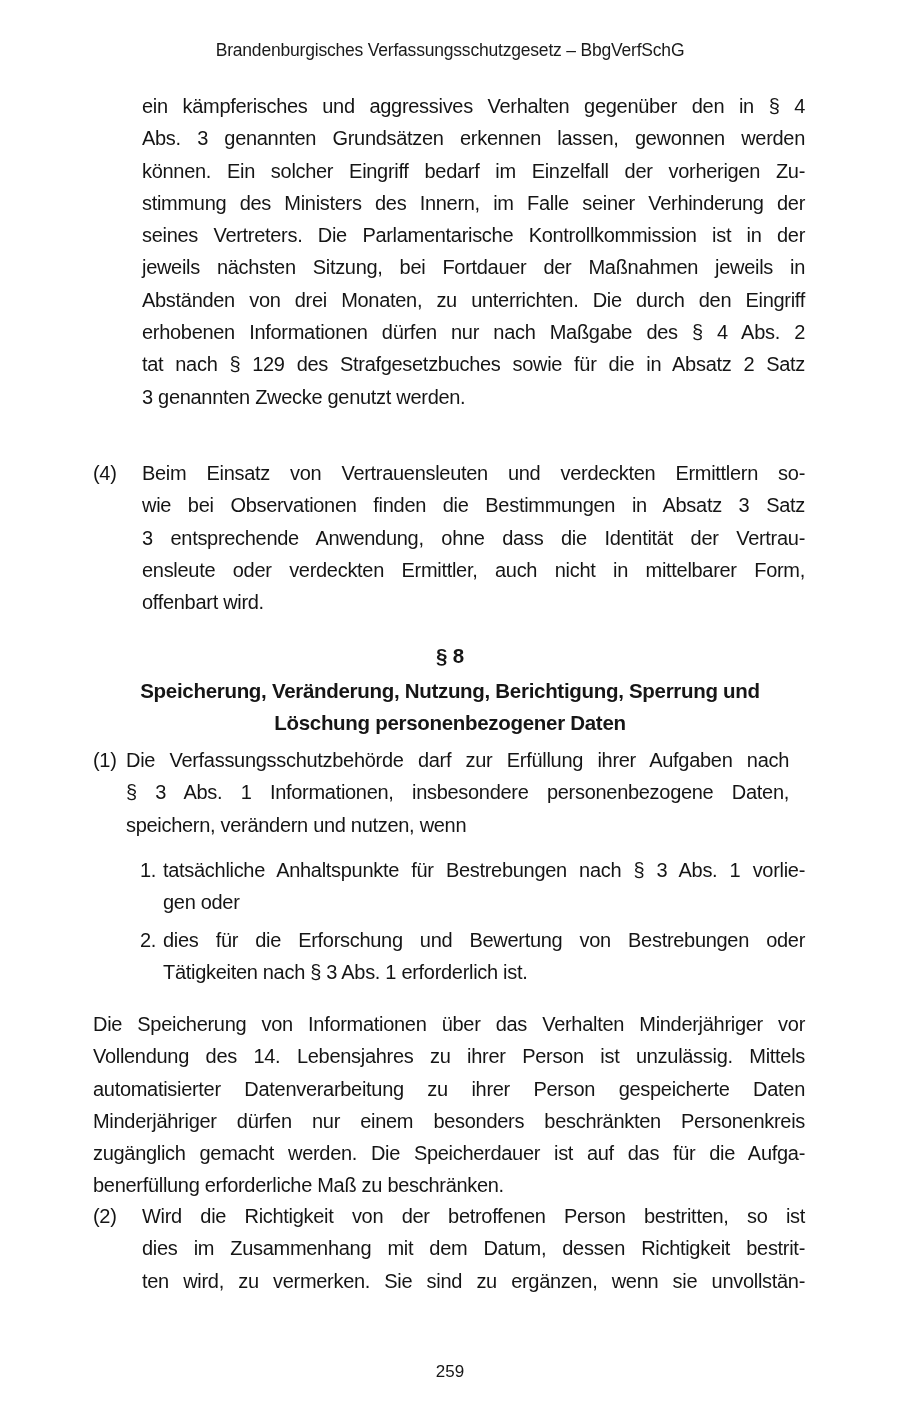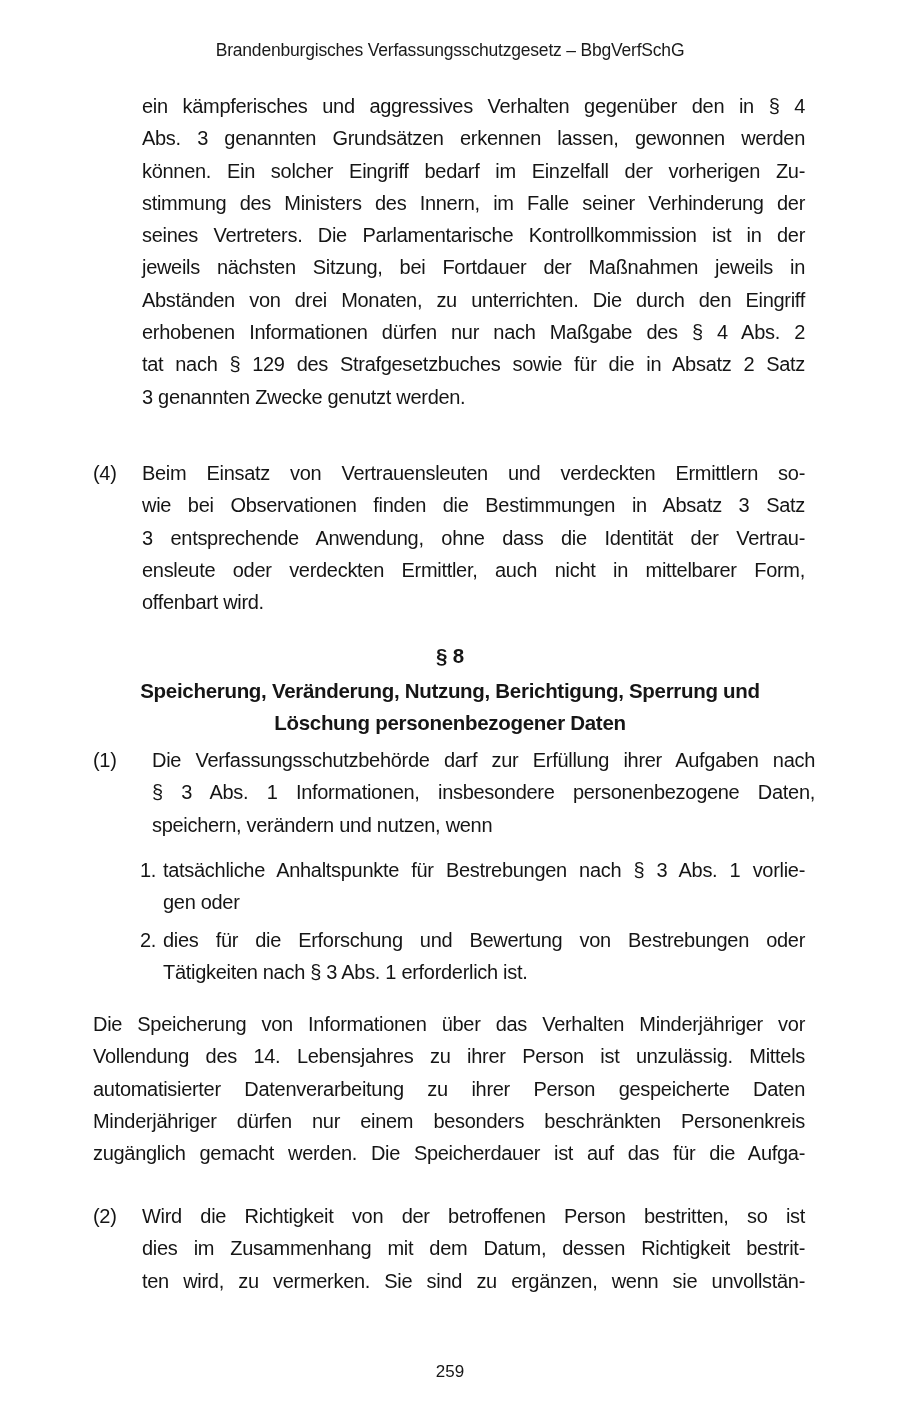--- a/index.html
+++ b/index.html
@@ -46,21 +46,21 @@
     text-align: center; font-weight: bold; font-size: 20.5px;
     line-height: 31px; letter-spacing: -0.2px;
   }
   .sec-title {
     position: absolute; left: 0; width: 900px;
     text-align: center; font-weight: bold; font-size: 20.5px;
     line-height: 31px; letter-spacing: -0.3px;
   }
   .st1 { top: 675px; }
   .st2 { top: 707px; }
-  .p1  { left: 152px; top: 744px; width: 663px; }
+  .p1  { left: 126px; top: 744px; width: 663px; }
   .m1  { top: 744px; }
   .li-num { position: absolute; left: 140px; width: 22px; font-size: 20px;
             line-height: 32.3px; letter-spacing: -0.3px; }
   .li1-num { top: 854px; }
   .li1 { left: 163px; top: 854px; width: 642px; }
   .li2-num { top: 924px; }
   .li2 { left: 163px; top: 924px; width: 642px; }
   .pm  { left: 93px;  top: 1000px; width: 712px; margin-top: 8px; }
   .p2  { left: 142px; top: 1200px; width: 663px; }
   .m2  { top: 1200px; }
@@ -120,20 +120,21 @@
     <div class="jl">dies für die Erforschung und Bewertung von Bestrebungen oder</div>
     <div class="ll">Tätigkeiten nach § 3 Abs. 1 erforderlich ist.</div>
   </div>
 
   <div class="block pm">
     <div class="jl">Die Speicherung von Informationen über das Verhalten Minderjähriger vor</div>
     <div class="jl">Vollendung des 14. Lebensjahres zu ihrer Person ist unzulässig. Mittels</div>
     <div class="jl">automatisierter Datenverarbeitung zu ihrer Person gespeicherte Daten</div>
     <div class="jl">Minderjähriger dürfen nur einem besonders beschränkten Personenkreis</div>
     <div class="jl">zugänglich gemacht werden. Die Speicherdauer ist auf das für die Aufga-</div>
+    <div class="ll">benerfüllung erforderliche Maß zu beschränken.</div>
   </div>
 
   <div class="marker m2">(2)</div>
   <div class="block p2">
     <div class="jl">Wird die Richtigkeit von der betroffenen Person bestritten, so ist</div>
     <div class="jl">dies im Zusammenhang mit dem Datum, dessen Richtigkeit bestrit-</div>
     <div class="jl">ten wird, zu vermerken. Sie sind zu ergänzen, wenn sie unvollstän-</div>
   </div>
 
   <div class="page-number">259</div>

